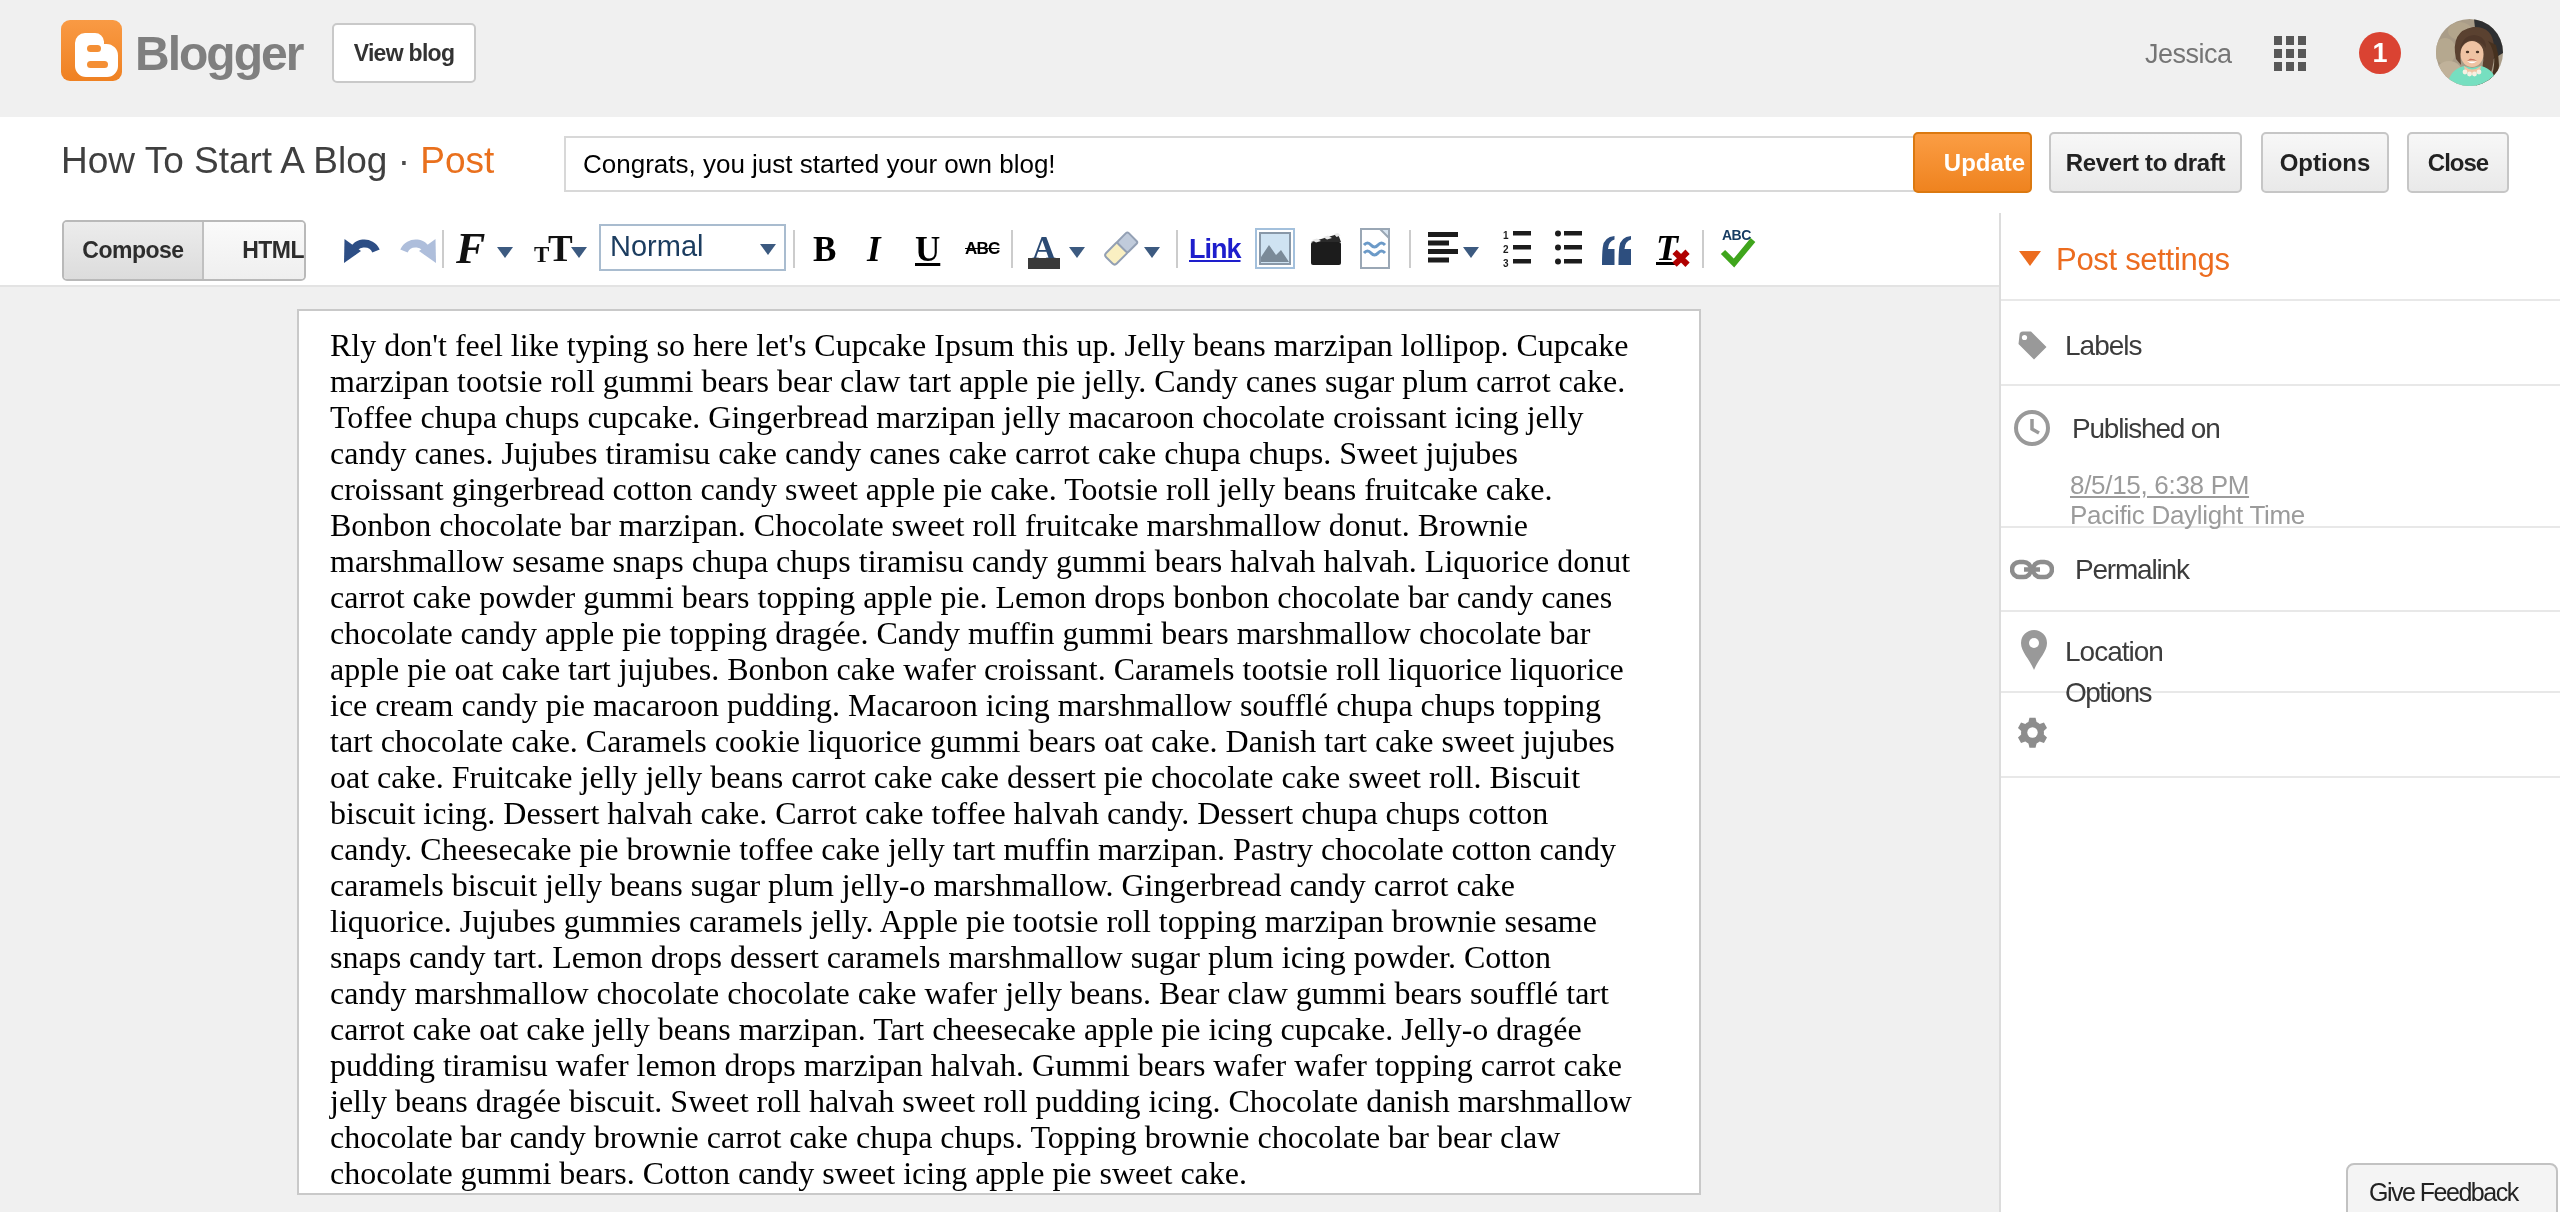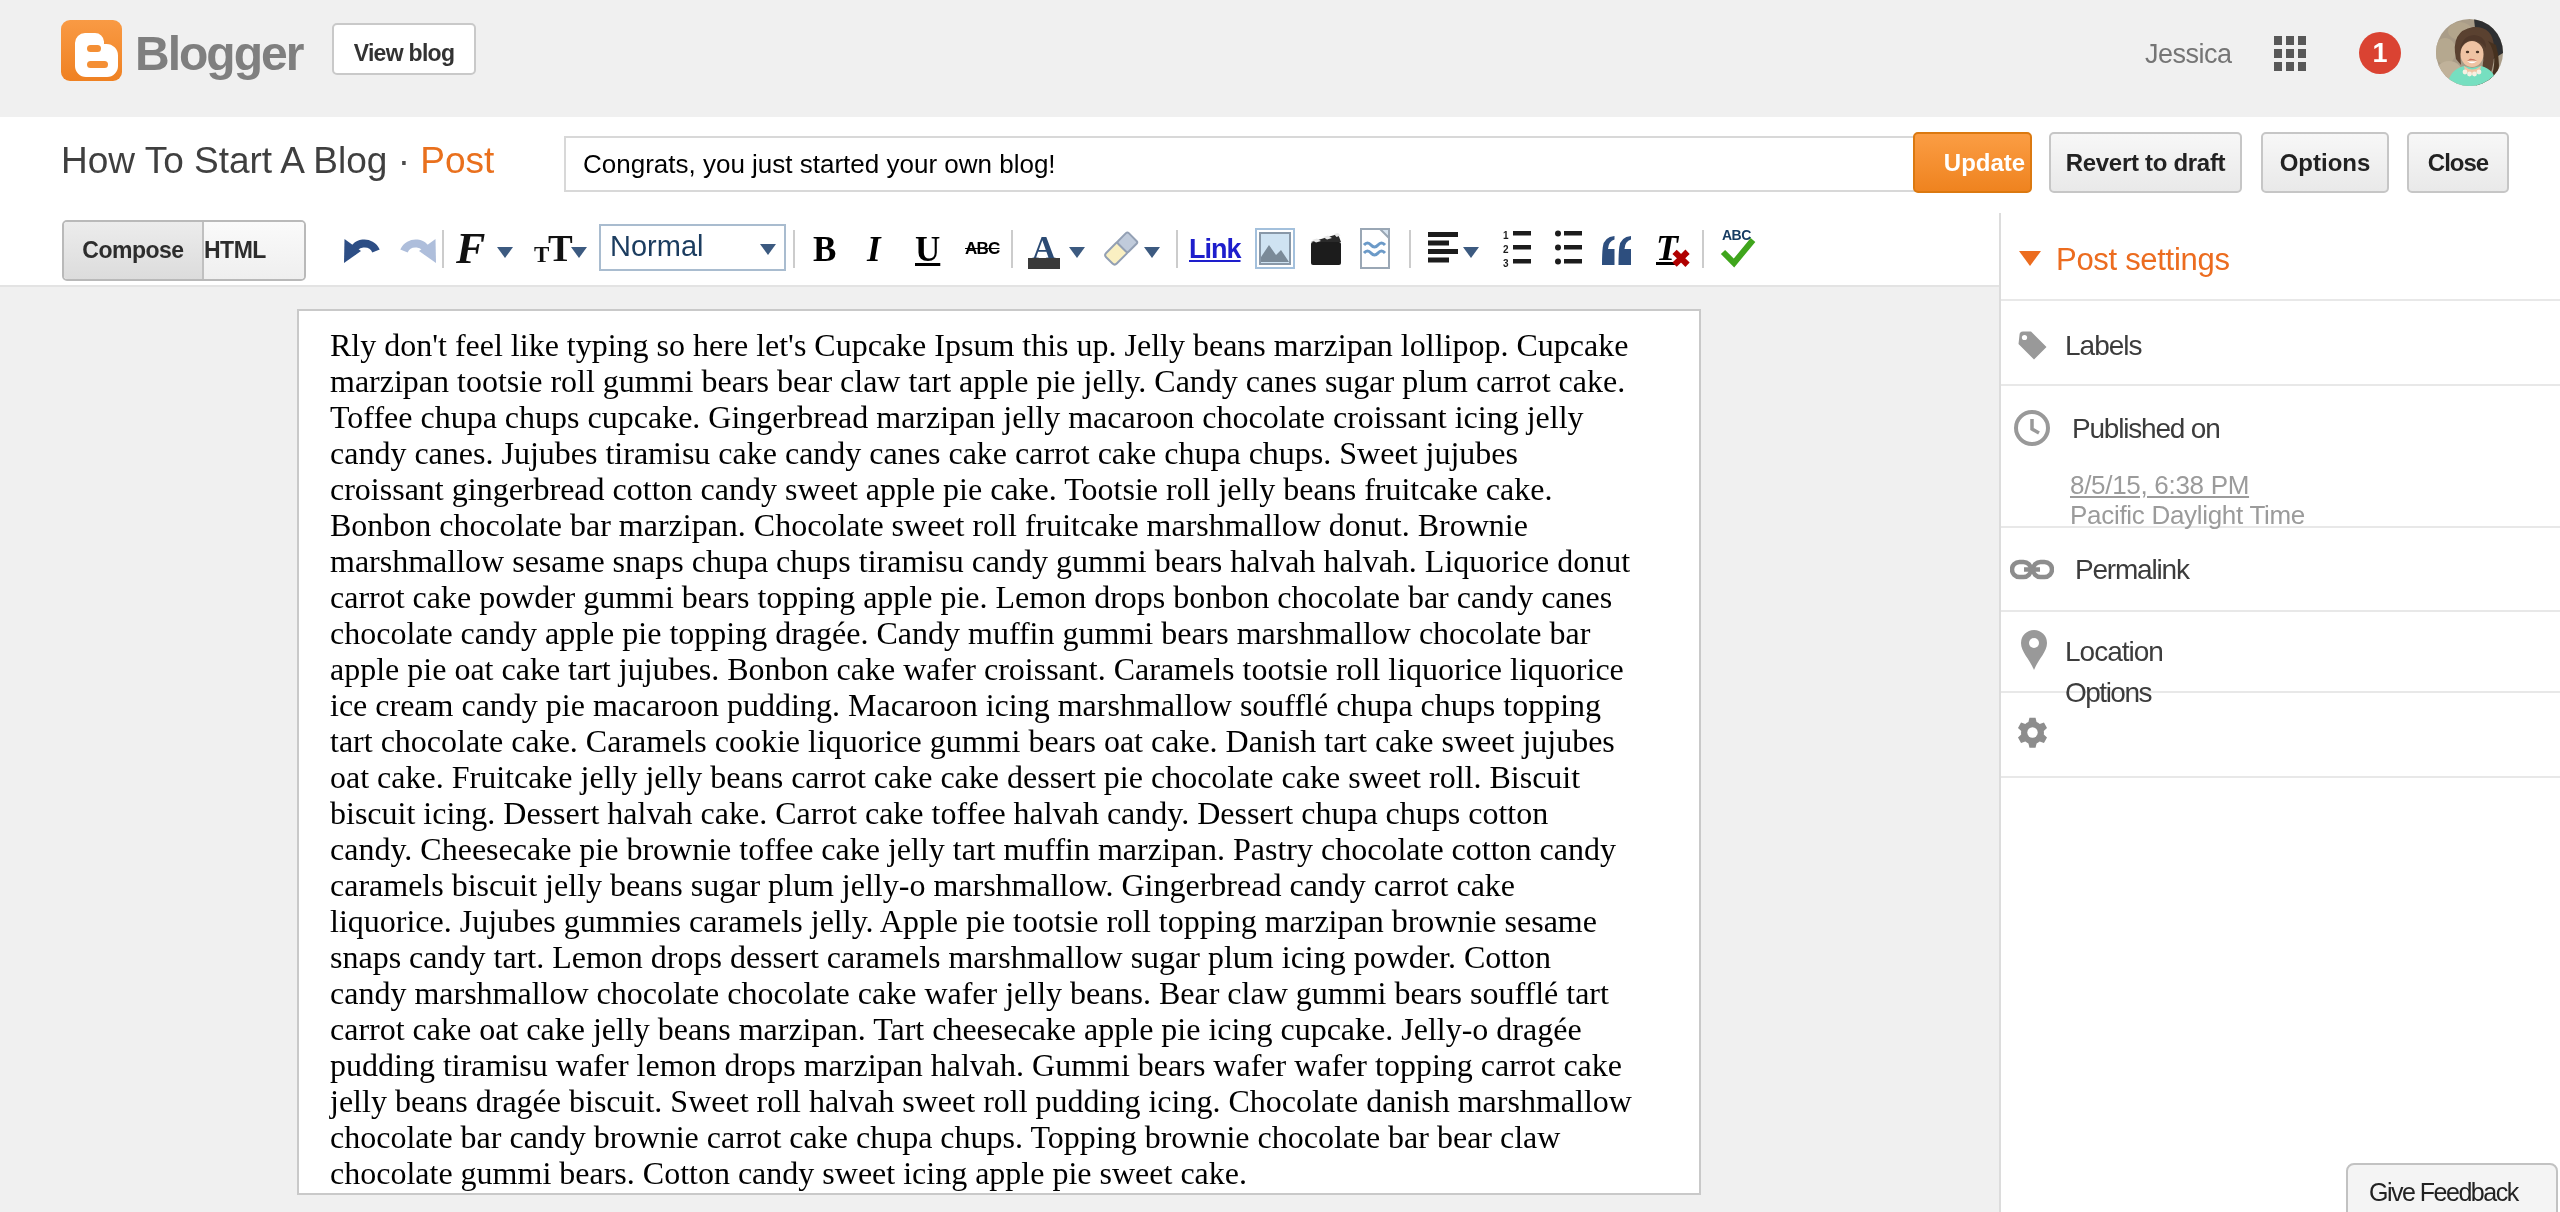--- a/index.html
+++ b/index.html
@@ -3,42 +3,42 @@
 <meta charset="utf-8">
 <style>
   * { margin:0; padding:0; box-sizing:border-box; }
   html,body { width:2560px; height:1212px; overflow:hidden; }
   body { font-family:"Liberation Sans", sans-serif; position:relative; background:#fff; }
   .abs { position:absolute; }
 
   
   #topbar { left:0; top:0; width:2560px; height:117px; background:#f0f0f0; }
   #toptext { left:135px; top:26px; font-size:48px; font-weight:700; color:#7f7f7f; letter-spacing:-2px; }
-  #viewblog { left:332px; top:23px; width:144px; height:52px; background:#fff; border:2px solid #c9c9c9; border-radius:5px; font-size:23px; font-weight:700; color:#333; text-align:center; line-height:56px; letter-spacing:-0.7px; }
+  #viewblog { left:332px; top:23px; width:144px; height:60px; background:#fff; border:2px solid #c9c9c9; border-radius:5px; font-size:23px; font-weight:700; color:#333; text-align:center; line-height:56px; letter-spacing:-0.7px; }
   #jessica { left:2145px; top:39px; font-size:27px; color:#757575; letter-spacing:-0.5px; }
   #badge { left:2359px; top:32px; width:42px; height:42px; border-radius:50%; background:#da4332; color:#fff; font-size:27px; font-weight:700; text-align:center; line-height:42px; }
 
   
   #header { left:0; top:117px; width:2560px; height:98px; background:#fff; border-bottom:2px solid #e0e0e0; }
   #title { left:61px; top:140px; font-size:37px; color:#3f3f3f; letter-spacing:0px; white-space:nowrap; }
   #title .dot { color:#4c4c4c; }
   #title .post { color:#e9701d; }
   #titleinput { left:516px; top:136px; width:1352px; height:56px; border:2px solid #d8d8d8; background:#fff; font-size:26px; color:#000; line-height:52px; padding-left:17px; font-family:"Liberation Sans", sans-serif;margin-left:48px; }
   .btn { height:61px; border-radius:5px; font-weight:700; font-size:24px; text-align:center; white-space:nowrap; }
   #updatebtn { left:1913px; top:132px; width:119px; background:linear-gradient(#fb9d44,#ef831f); border:2px solid #db7910; color:#fff; line-height:57px;padding-left:24px; }
   .graybtn { background:linear-gradient(#f7f7f7,#e9e9e9); border:2px solid #c6c6c6; color:#222; line-height:57px; }
   #revertbtn { left:2049px; top:132px; width:193px; letter-spacing:-0.3px; }
   #previewbtn { left:2261px; top:132px; width:128px; }
   #closebtn { left:2407px; top:132px; width:102px; letter-spacing:-1px; }
 
   
   #toolbar { left:0; top:213px; width:1999px; height:74px; background:#fff; border-bottom:2px solid #e3e3e3; }
   #segmented { left:62px; top:220px; width:244px; height:61px; border:2px solid #b9b9b9; border-radius:5px; overflow:hidden; display:flex; }
   #seg-compose { width:140px; height:100%; background:linear-gradient(#ececec,#dcdcdc); border-right:2px solid #c0c0c0; font-size:23px; font-weight:700; color:#2d2d2d; text-align:center; line-height:57px; letter-spacing:-0.5px; }
-  #seg-html { flex:1; height:100%; background:linear-gradient(#fafafa,#efefef); font-size:23px; font-weight:700; color:#2d2d2d; text-align:left; line-height:57px; letter-spacing:-0.5px; }
+  #seg-html { flex:1; height:100%; background:linear-gradient(#fafafa,#efefef); font-size:23px; font-weight:700; color:#2d2d2d; text-align:right; line-height:57px; letter-spacing:-0.5px; }
   .tsep { top:230px; width:2px; height:38px; background:#ccc; }
   .tri { width:0; height:0; border-left:8px solid transparent; border-right:8px solid transparent; border-top:11px solid #3c5a80; }
 
   
   #content { left:0; top:287px; width:1999px; height:925px; background:#f0f0f0; }
   #editor { left:297px; top:309px; width:1404px; height:886px; background:#fff; border:2px solid #c9c9c9; }
   #edtext { left:330px; top:327px; width:1304px; font-family:"Liberation Serif", serif; font-size:32px; line-height:36px; color:#000; }
 
   
   #sidebar { left:2001px; top:213px; width:559px; height:999px; background:#fff; }

